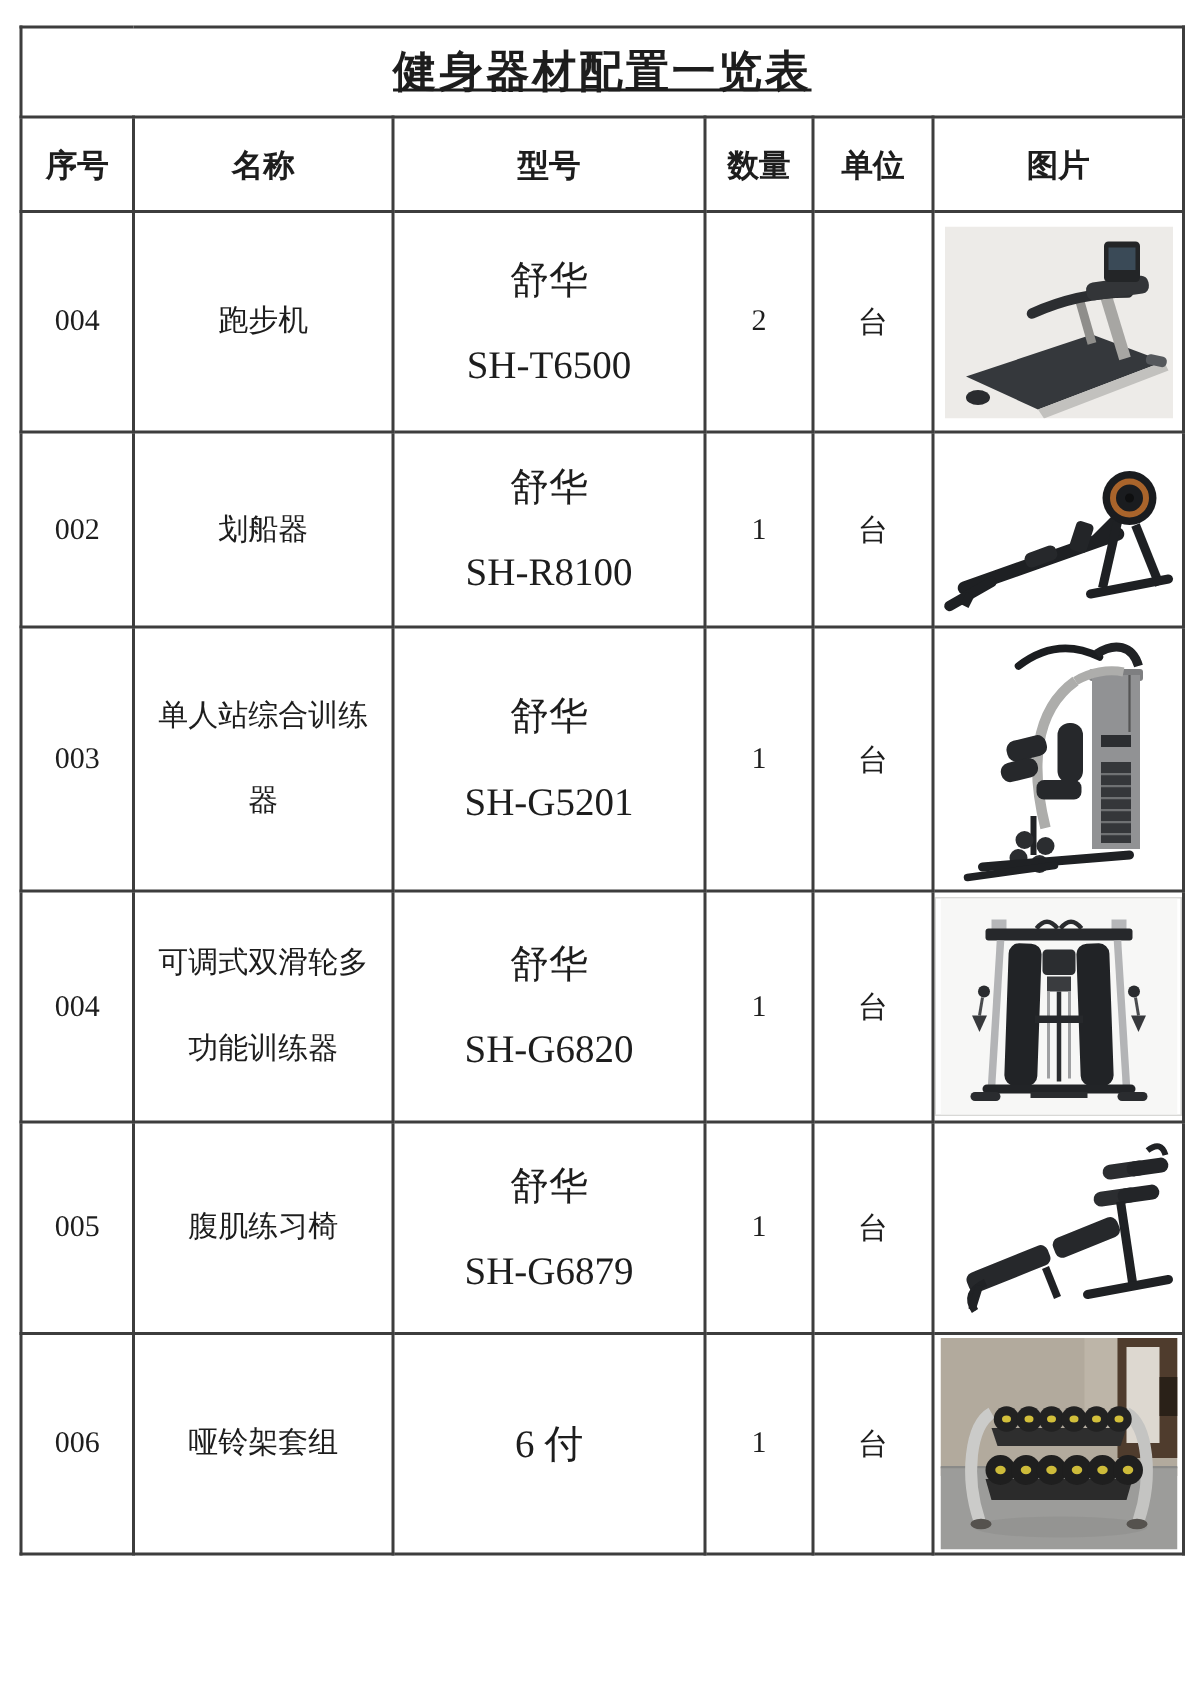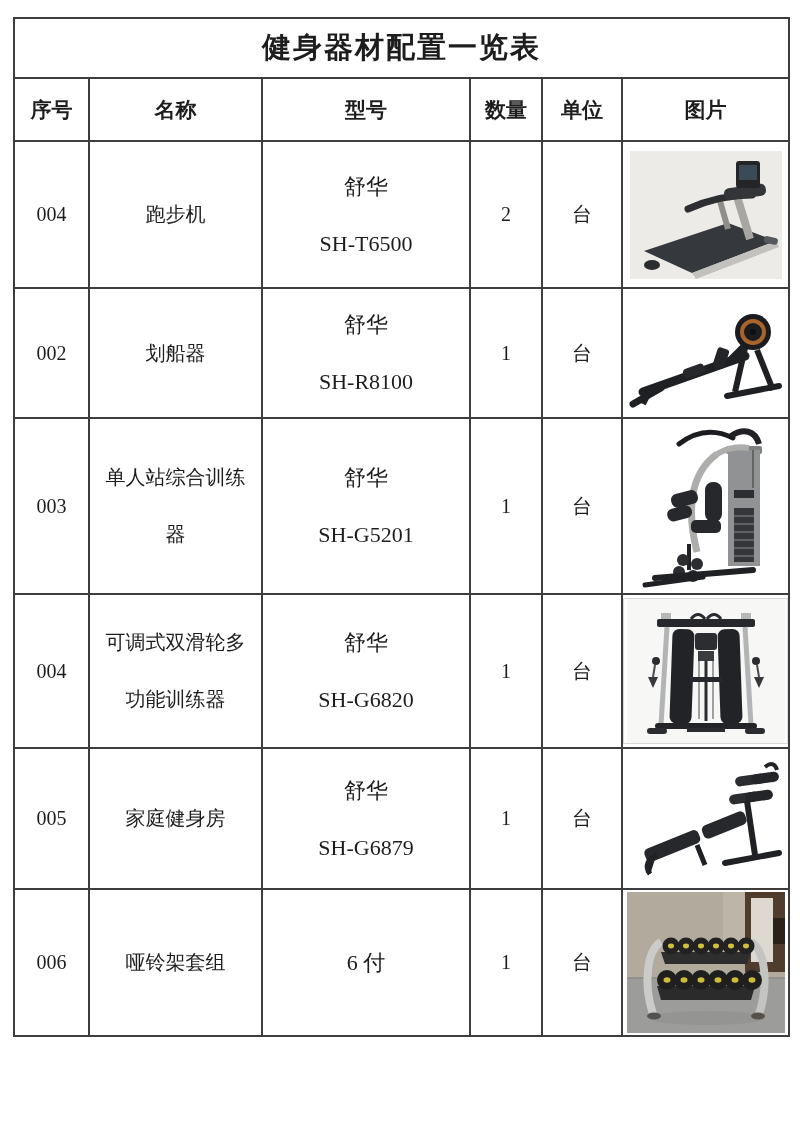--- a/index.html
+++ b/index.html
@@ -9,32 +9,32 @@
   }
   #equip-table{
     position:absolute;left:13px;top:17px;width:775px;
     border-collapse:collapse;table-layout:fixed;
   }
   #equip-table td{
     border:2px solid #3d3d3d;text-align:center;vertical-align:middle;
     padding:0;overflow:hidden;
   }
   .title-row td{
-    font-size:29px;font-weight:bold;letter-spacing:2px;
+    font-size:29px;font-weight:bold;letter-spacing:2px;text-decoration:underline;
   }
   .header-row td{
     font-size:21px;font-weight:bold;
   }
   .c-no,.c-qty,.c-unit{font-size:20px;}
   .c-name{
     font-size:20px;line-height:57px;padding:16px 12px !important;
     word-break:break-all;
   }
   .c-model{
-    font-size:22px;line-height:57px;white-space:pre-line;
+    font-size:26px;line-height:57px;white-space:pre-line;
   }
   .c-img{background:#ffffff;}
   .note-row td{
     font-size:19px;font-weight:bold;text-align:left;
     padding:0 10px 0 25px !important;white-space:nowrap;
   }
   .imgbox{margin:0 auto;display:flex;align-items:center;justify-content:center;}
   .imgbox svg{display:block;}
 </style>
 </head>
@@ -197,21 +197,21 @@
           <rect x="20" y="129" width="20" height="6" rx="3" fill="#2a2c2f"></rect>
           <rect x="118" y="129" width="20" height="6" rx="3" fill="#2a2c2f"></rect>
           <line x1="60" y1="131" x2="98" y2="131" stroke="#2a2c2f" stroke-width="4"></line>
         </svg>
       </div>
     </td>
   </tr>
 
   <tr style="height:141px">
     <td class="c-no">005</td>
-    <td class="c-name">家庭健身房</td>
+    <td class="c-name">腹肌练习椅</td>
     <td class="c-model">舒华
 SH-G6879</td>
     <td class="c-qty">1</td>
     <td class="c-unit">台</td>
     <td class="c-img">
       <div class="imgbox">
         <svg width="158" height="132" viewBox="0 0 158 132">
           <rect x="0" y="0" width="158" height="132" fill="#ffffff"></rect>
           <path d="M138,14 q9,-7 12,3" stroke="#202225" stroke-width="4" fill="none"></path>
           <rect x="108" y="22" width="30" height="10" rx="5" fill="#2b2d30" transform="rotate(-8 123 27)"></rect>

